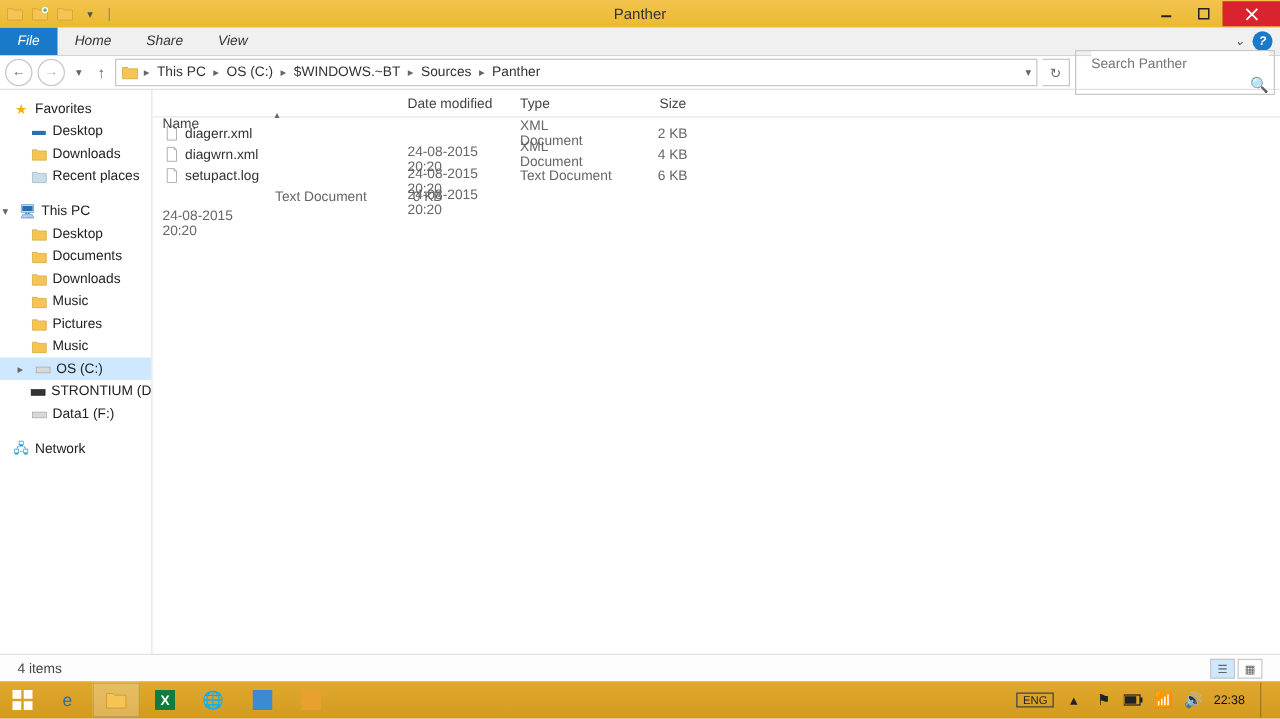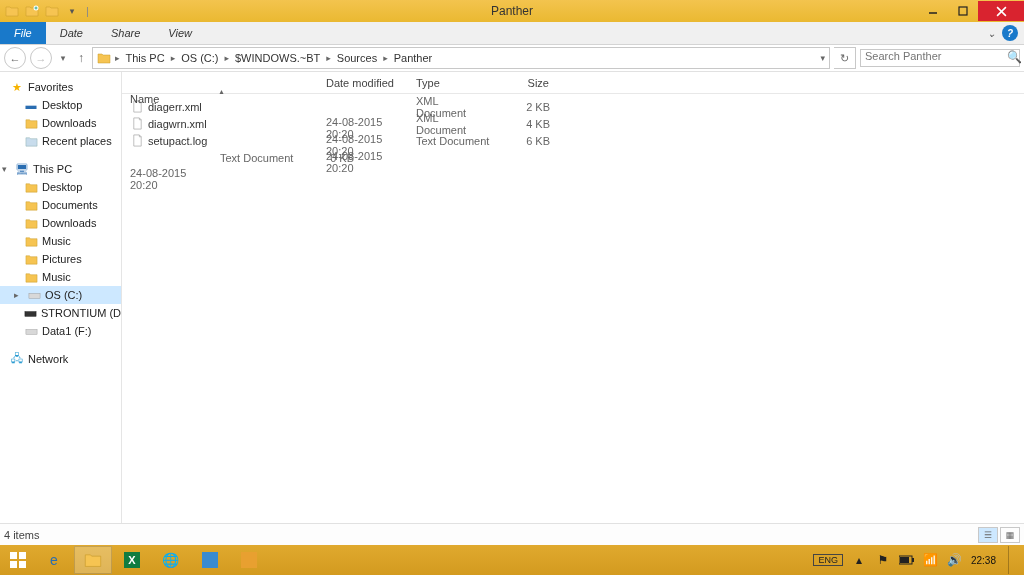--- a/index.html
+++ b/index.html
@@ -22,21 +22,21 @@
 .help-icon { width: 16px; height: 16px; border-radius: 50%; background: #1979ca; color: #fff; display: inline-flex; align-items: center; justify-content: center; font-size: 10px; font-weight: bold; }
 
 
 .addr { height: 27px; background: #fff; border-bottom: 1px solid #e1e1e1; display: flex; align-items: center; padding: 2px 4px; gap: 4px; }
 .navbtn { width: 22px; height: 22px; border: 1px solid #c8c8c8; border-radius: 50%; display: inline-flex; align-items: center; justify-content: center; color: #666; font-size: 11px; cursor: default; }
 .navbtn.sm { border: none; width: 14px; font-size: 9px; }
 .breadcrumb { flex: 1; height: 22px; border: 1px solid #c8c8c8; display: flex; align-items: center; padding: 0 4px; gap: 2px; }
 .bc-item { color: #333; padding: 0 2px; }
 .bc-sep { color: #666; font-size: 9px; padding: 0 2px; }
 .refresh { width: 22px; height: 22px; border: 1px solid #c8c8c8; border-left: none; display: inline-flex; align-items: center; justify-content: center; color: #666; }
-.searchbox { width: 160px; height: 18px; border: 1px solid #c8c8c8; display: flex; align-items: flex-start; padding: 0 4px; color: #888; }
+.searchbox { width: 160px; height: 36px; border: 1px solid #c8c8c8; display: flex; align-items: flex-end; padding: 0 4px; color: #888; flex-direction: column; }
 .searchbox input { border: none; outline: none; flex: 1; font-size: 11px; color: #333; }
 .searchbox .sicon { color: #888; font-size: 12px; }
 
 
 .body { flex: 1; display: flex; overflow: hidden; }
 .nav { width: 122px; border-right: 1px solid #e5e5e5; padding-top: 6px; overflow: hidden; }
 .nav-group { margin-bottom: 10px; }
 .nav-item { height: 18px; display: flex; align-items: center; padding-left: 10px; gap: 4px; color: #222; cursor: default; white-space: nowrap; }
 .nav-item.sub { padding-left: 24px; }
 .nav-item.selected { background: #cde8ff; }
@@ -60,21 +60,21 @@
 .rows { padding-top: 4px; }
 .row { height: 17px; display: flex; align-items: center; color: #333; }
 .cell { padding: 0 8px; }
 .cell.name { width: 196px; display: flex; align-items: center; gap: 4px; }
 .cell.date { width: 90px; color: #666; margin-top: 43px; }
 .cell.type { width: 90px; color: #666; }
 .cell.size { width: 60px; text-align: right; color: #666; }
 .file-icon { width: 14px; height: 14px; display: inline-flex; align-items: center; justify-content: center; font-size: 11px; color: #888; }
 
 
-.status { height: 22px; border-top: 1px solid #e1e1e1; background: #fdfdfd; display: flex; align-items: center; padding: 0 4px; color: #444; }
+.status { height: 22px; border-top: 1px solid #e1e1e1; background: #fdfdfd; display: flex; align-items: center; padding: 0 14px; color: #444; }
 .status .views { margin-left: auto; display: flex; gap: 2px; }
 .status .viewbtn { width: 20px; height: 16px; border: 1px solid #c8c8c8; display: inline-flex; align-items: center; justify-content: center; font-size: 9px; color: #666; }
 .status .viewbtn.active { background: #cde8ff; }
 
 
 .taskbar { height: 30px; background: linear-gradient(#e0a92e,#d39a1f); display: flex; align-items: center; padding: 0 2px; }
 .tbtn { width: 38px; height: 28px; display: inline-flex; align-items: center; justify-content: center; margin-right: 1px; cursor: default; }
 .tbtn.start { width: 32px; }
 .tbtn.active { background: rgba(255,255,255,0.25); box-shadow: inset 0 0 0 1px rgba(0,0,0,0.15); }
 .tbicon { width: 20px; height: 20px; display: inline-flex; align-items: center; justify-content: center; font-size: 14px; }
@@ -126,21 +126,21 @@
     <div class="winbtn close">
       <svg width="11" height="11" viewBox="0 0 10 10">
           <path stroke="#fff" stroke-width="1.4" d="M1 1l8 8M9 1l-8 8"></path>
         </svg>
     </div>
   </div>
 </div>
 
 <div class="tabs">
   <div class="tab file">File</div>
-  <div class="tab">Date</div>
+  <div class="tab">Home</div>
   <div class="tab">Share</div>
   <div class="tab">View</div>
   <div class="rightctl">
     <span style="font-size:10px;">⌄</span>
     <span class="help-icon">?</span>
   </div>
 </div>
 
 <div class="addr">
   <div class="navbtn">←</div>

